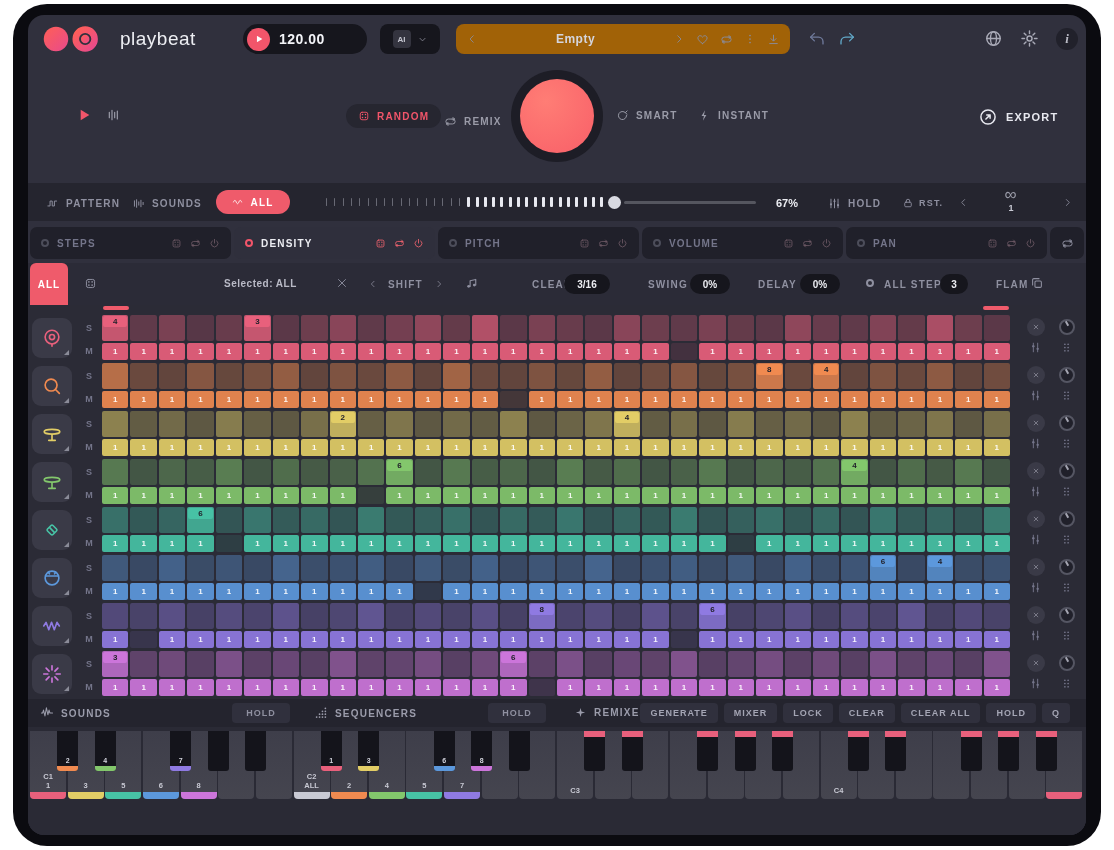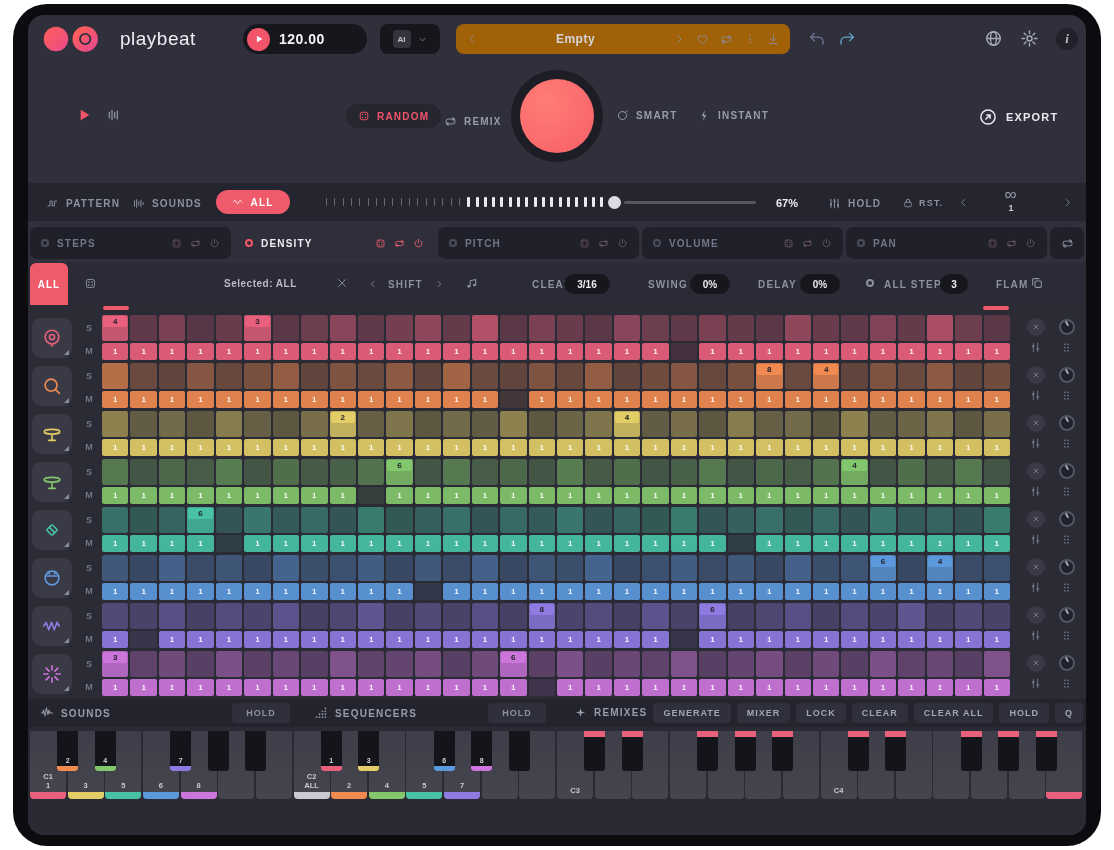--- a/index.html
+++ b/index.html
@@ -115,21 +115,21 @@
   .bottomarea{position:absolute;top:712px;left:0;width:100%;height:108px;background:#2a2a35}
   .bottombar{top:684px;height:28px;background:#24242e}
   .bottombar>*{position:absolute}
   .bb-item{top:7px;display:flex;gap:7px;align-items:center;font-size:10px;font-weight:bold;letter-spacing:1.2px;color:#9b9cab}
   #bb-sounds{left:12px}
   #bb-seq{left:286px}
   #bb-remix{left:546px}
   .hold{top:4px;height:20px;width:58px;background:#30303d;border-radius:4px;display:flex;align-items:center;justify-content:center;font-size:9px;font-weight:bold;letter-spacing:1px;color:#8f90a0}
   #hold1{left:204px}
   #hold2{left:460px}
-  #bbbtns{right:3px;top:4px;display:flex;gap:6px}
+  #bbbtns{right:16px;top:4px;display:flex;gap:6px}
   .bbtn{height:20px;padding:0 10px;background:#30303d;border-radius:4px;display:flex;align-items:center;font-size:9px;font-weight:bold;letter-spacing:1px;color:#a4a5b4}
 
   
   .keys{top:716px;left:2px;width:1054px;height:68px}
   .wkey{position:absolute;top:0;height:68px;background:linear-gradient(#3e3e4a,#45454f);border-radius:0 0 4px 4px}
   .wlabels{position:absolute;left:0;right:0;bottom:9px;text-align:center;font-size:7.5px;font-weight:bold;color:#c9cad4;line-height:8.5px}
   .wlabels.nostripe{bottom:4px}
   .wstripe{position:absolute;left:0;right:0;bottom:0;height:7px;border-radius:0 0 4px 4px}
   .bkey{position:absolute;top:0;height:40px;width:21px;background:#14141b;border-radius:0 0 3px 3px;z-index:2}
   .blabel{position:absolute;left:0;right:0;bottom:7px;text-align:center;font-size:7px;font-weight:bold;color:#d4d5de}

